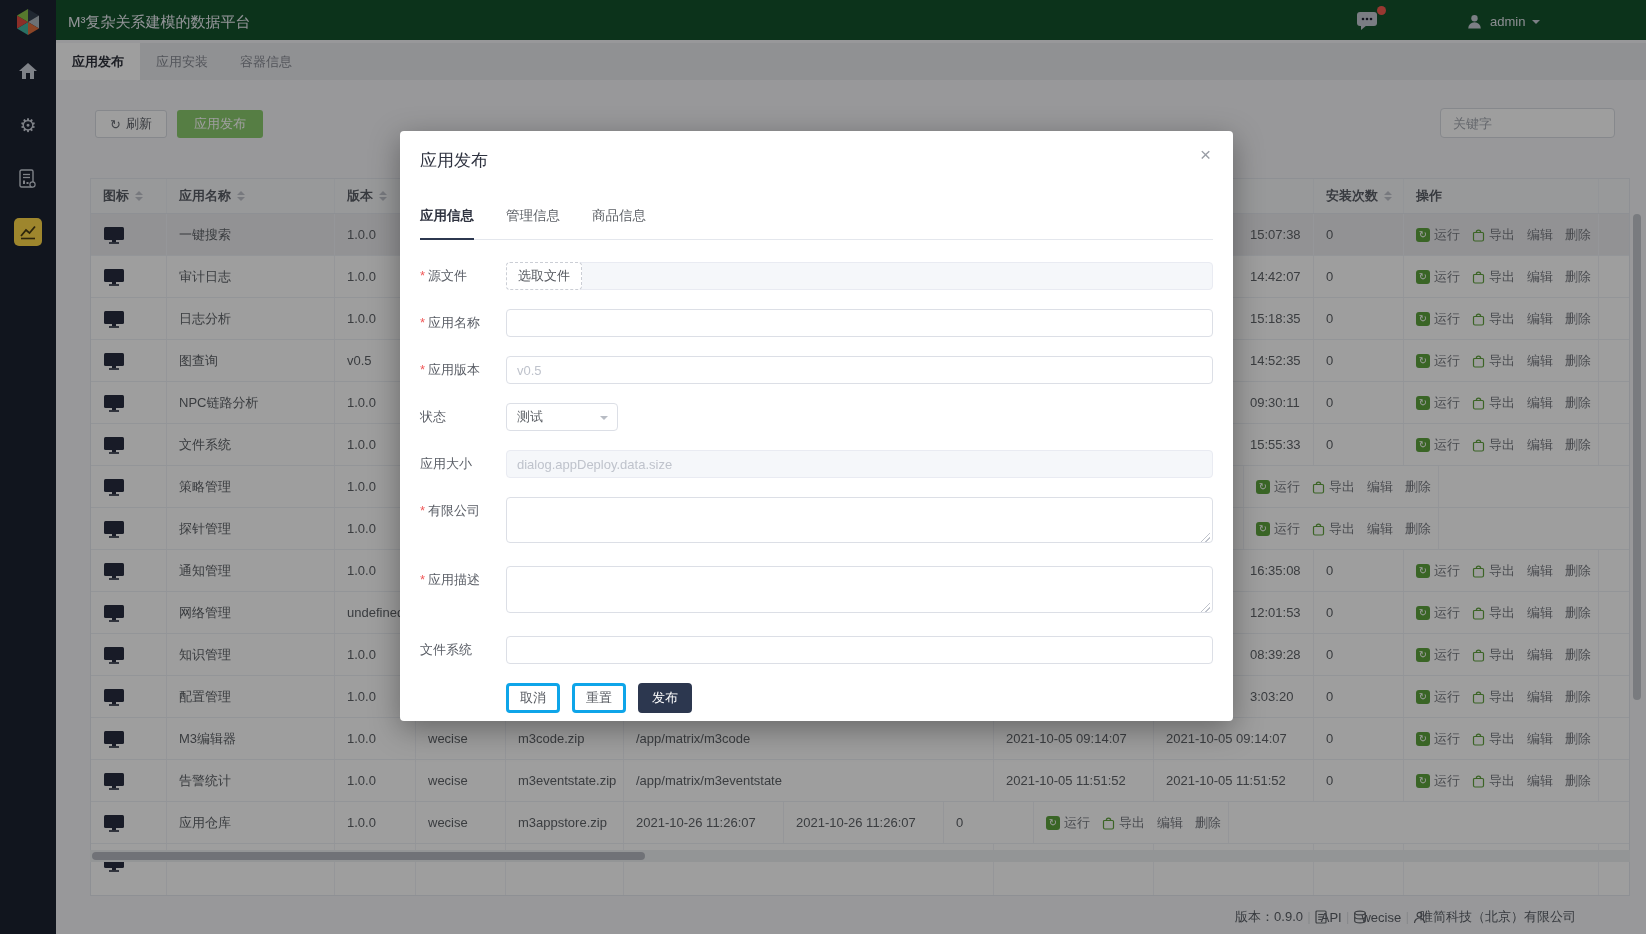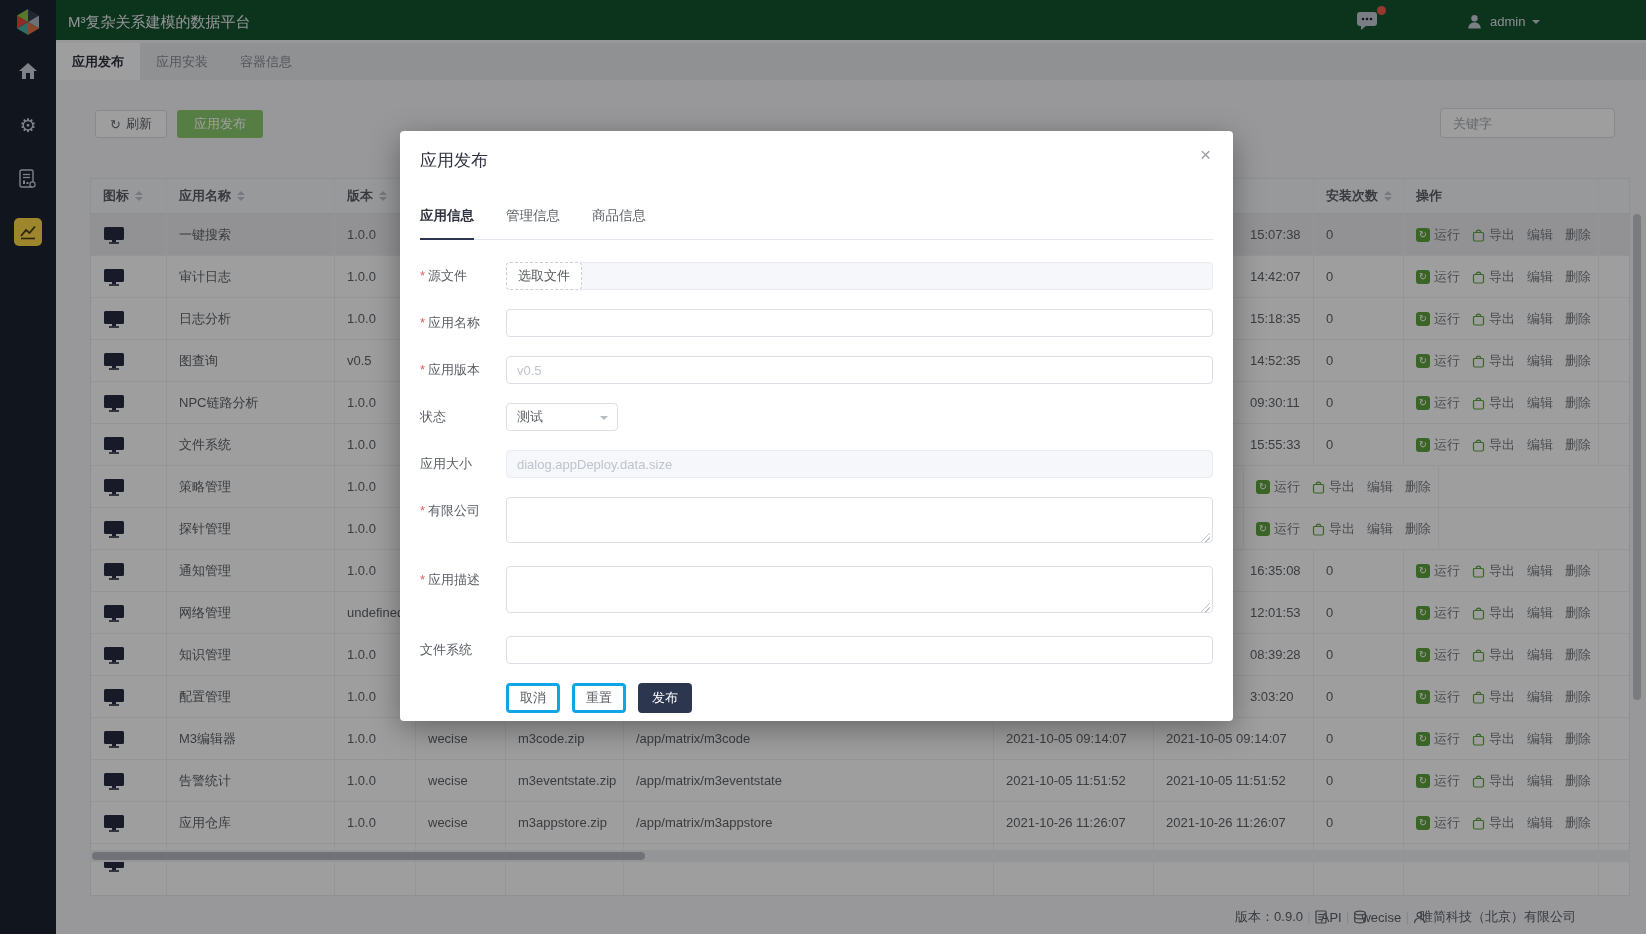--- a/index.html
+++ b/index.html
@@ -913,23 +913,20 @@
         </div>
         <div class="t-c" style="width: 81px;">
           <span>1.0.0</span>
         </div>
         <div class="t-c" style="width: 90px;">
           <span>wecise</span>
         </div>
         <div class="t-c" style="width: 118px;">
           <span>m3appstore.zip</span>
         </div>
-        <div class="t-c" style="width: 370px;">
-          <span>/app/matrix/m3appstore</span>
-        </div>
         <div class="t-c" style="width: 160px;">
           <span>2021-10-26 11:26:07</span>
         </div>
         <div class="t-c" style="width: 160px;">
           <span>2021-10-26 11:26:07</span>
         </div>
         <div class="t-c" style="width: 90px;">
           <span>0</span>
         </div>
         <div class="t-c" style="width: 195px;">

